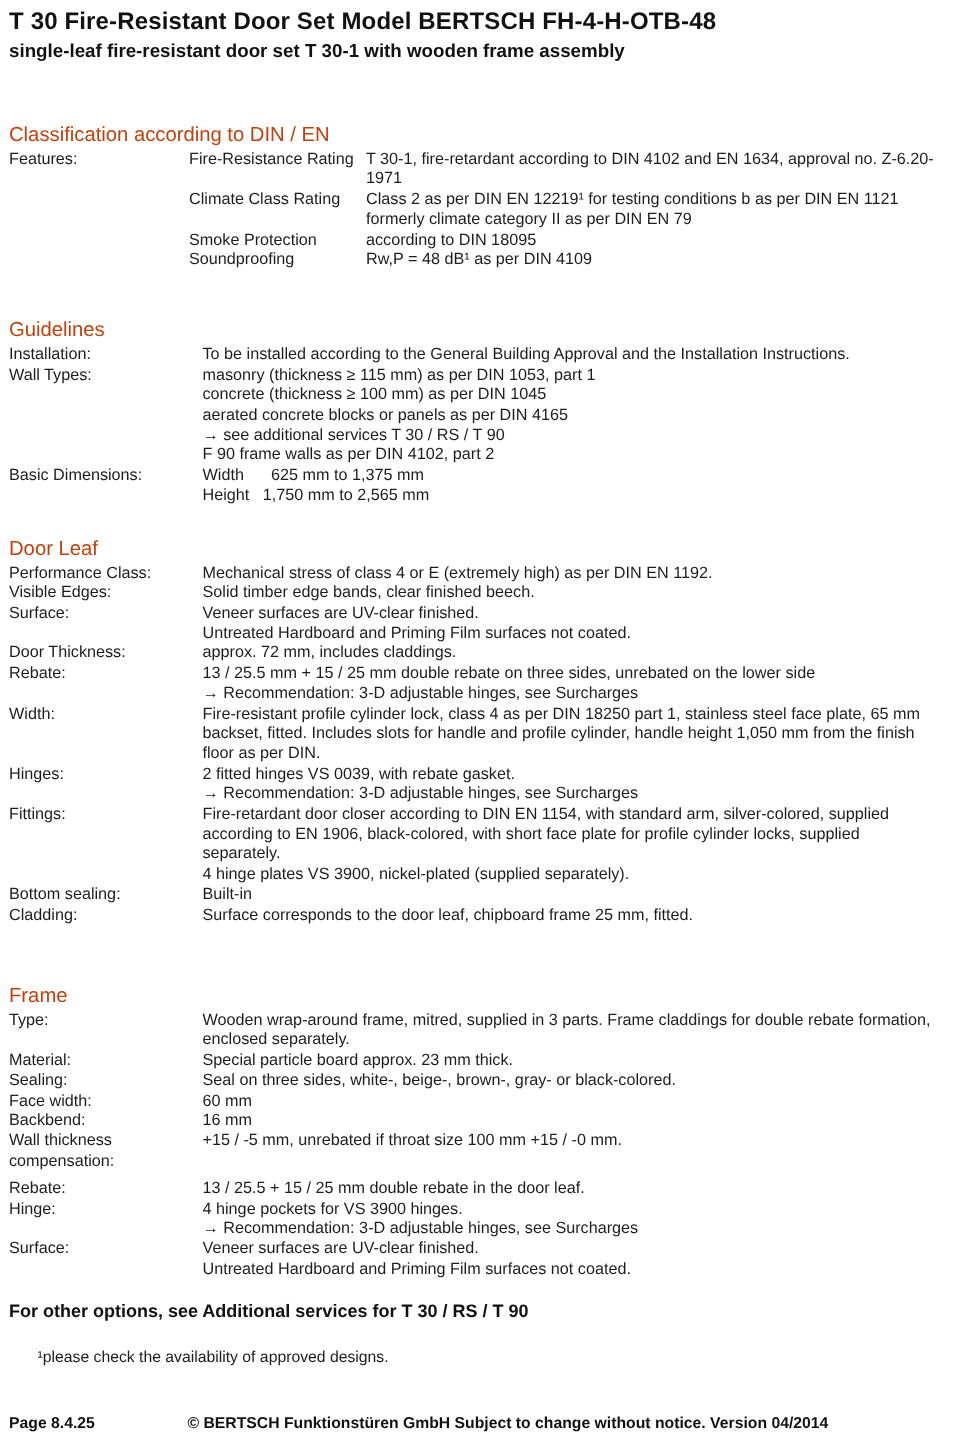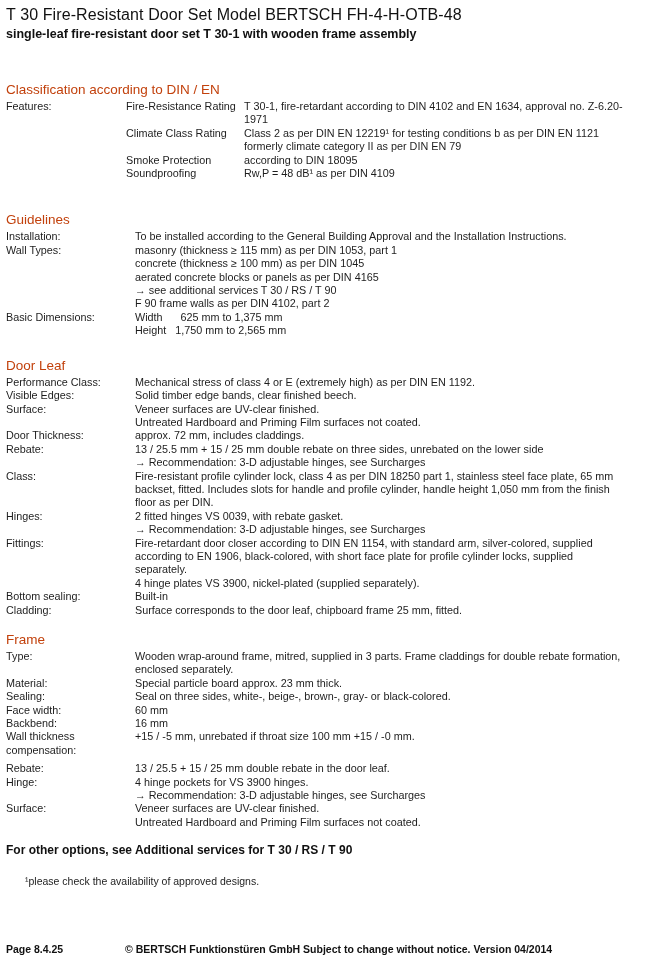--- a/index.html
+++ b/index.html
@@ -11,35 +11,35 @@
     color: #1d1d1d;
     -webkit-font-smoothing: antialiased;
   }
   .page {
     box-sizing: border-box;
     width: 650px; height: 961px;
     padding: 5px 8px 0 6px;
     position: relative;
   }
   .doc-title {
-    font-size: 16px; font-weight: normal; color: #111;
+    font-size: 16px; font-weight: bold; color: #111;
     line-height: 20px; margin: 0; letter-spacing: 0.1px;
   }
   .doc-subtitle {
     font-size: 12.5px; font-weight: bold; color: #111;
     line-height: 15px; margin-top: 2px;
   }
   .section-heading {
     font-size: 13.5px; font-weight: normal; color: #c2410c;
     line-height: 16px; margin: 0 0 2px 0;
   }
   section.classification { margin-top: 40px; }
   section.guidelines     { margin-top: 32px; }
   section.door-leaf      { margin-top: 20px; }
-  section.frame          { margin-top: 15px; }
+  section.frame          { margin-top: 39px; }
   .row {
     display: grid;
     font-size: 10.8px;
     line-height: 13.4px;
   }
   .row.three-col { grid-template-columns: 120px 118px 1fr; }
   .row.two-col   { grid-template-columns: 129px 1fr; }
   .row.gap-after { margin-bottom: 5px; }
   .cell { min-width: 0; }
   .ln { white-space: pre; }
@@ -155,21 +155,21 @@
           </div>
         </div>
         <div class="row two-col">
           <div class="cell label">Rebate:</div>
           <div class="cell val">
             <div class="ln">13 / 25.5 mm + 15 / 25 mm double rebate on three sides, unrebated on the lower side</div>
             <div class="ln">→ Recommendation: 3-D adjustable hinges, see Surcharges</div>
           </div>
         </div>
         <div class="row two-col">
-          <div class="cell label">Class:</div>
+          <div class="cell label">Width:</div>
           <div class="cell val">
             <div class="ln">Fire-resistant profile cylinder lock, class 4 as per DIN 18250 part 1, stainless steel face plate, 65 mm</div>
             <div class="ln">backset, fitted. Includes slots for handle and profile cylinder, handle height 1,050 mm from the finish</div>
             <div class="ln">floor as per DIN.</div>
           </div>
         </div>
         <div class="row two-col">
           <div class="cell label">Hinges:</div>
           <div class="cell val">
             <div class="ln">2 fitted hinges VS 0039, with rebate gasket.</div>

